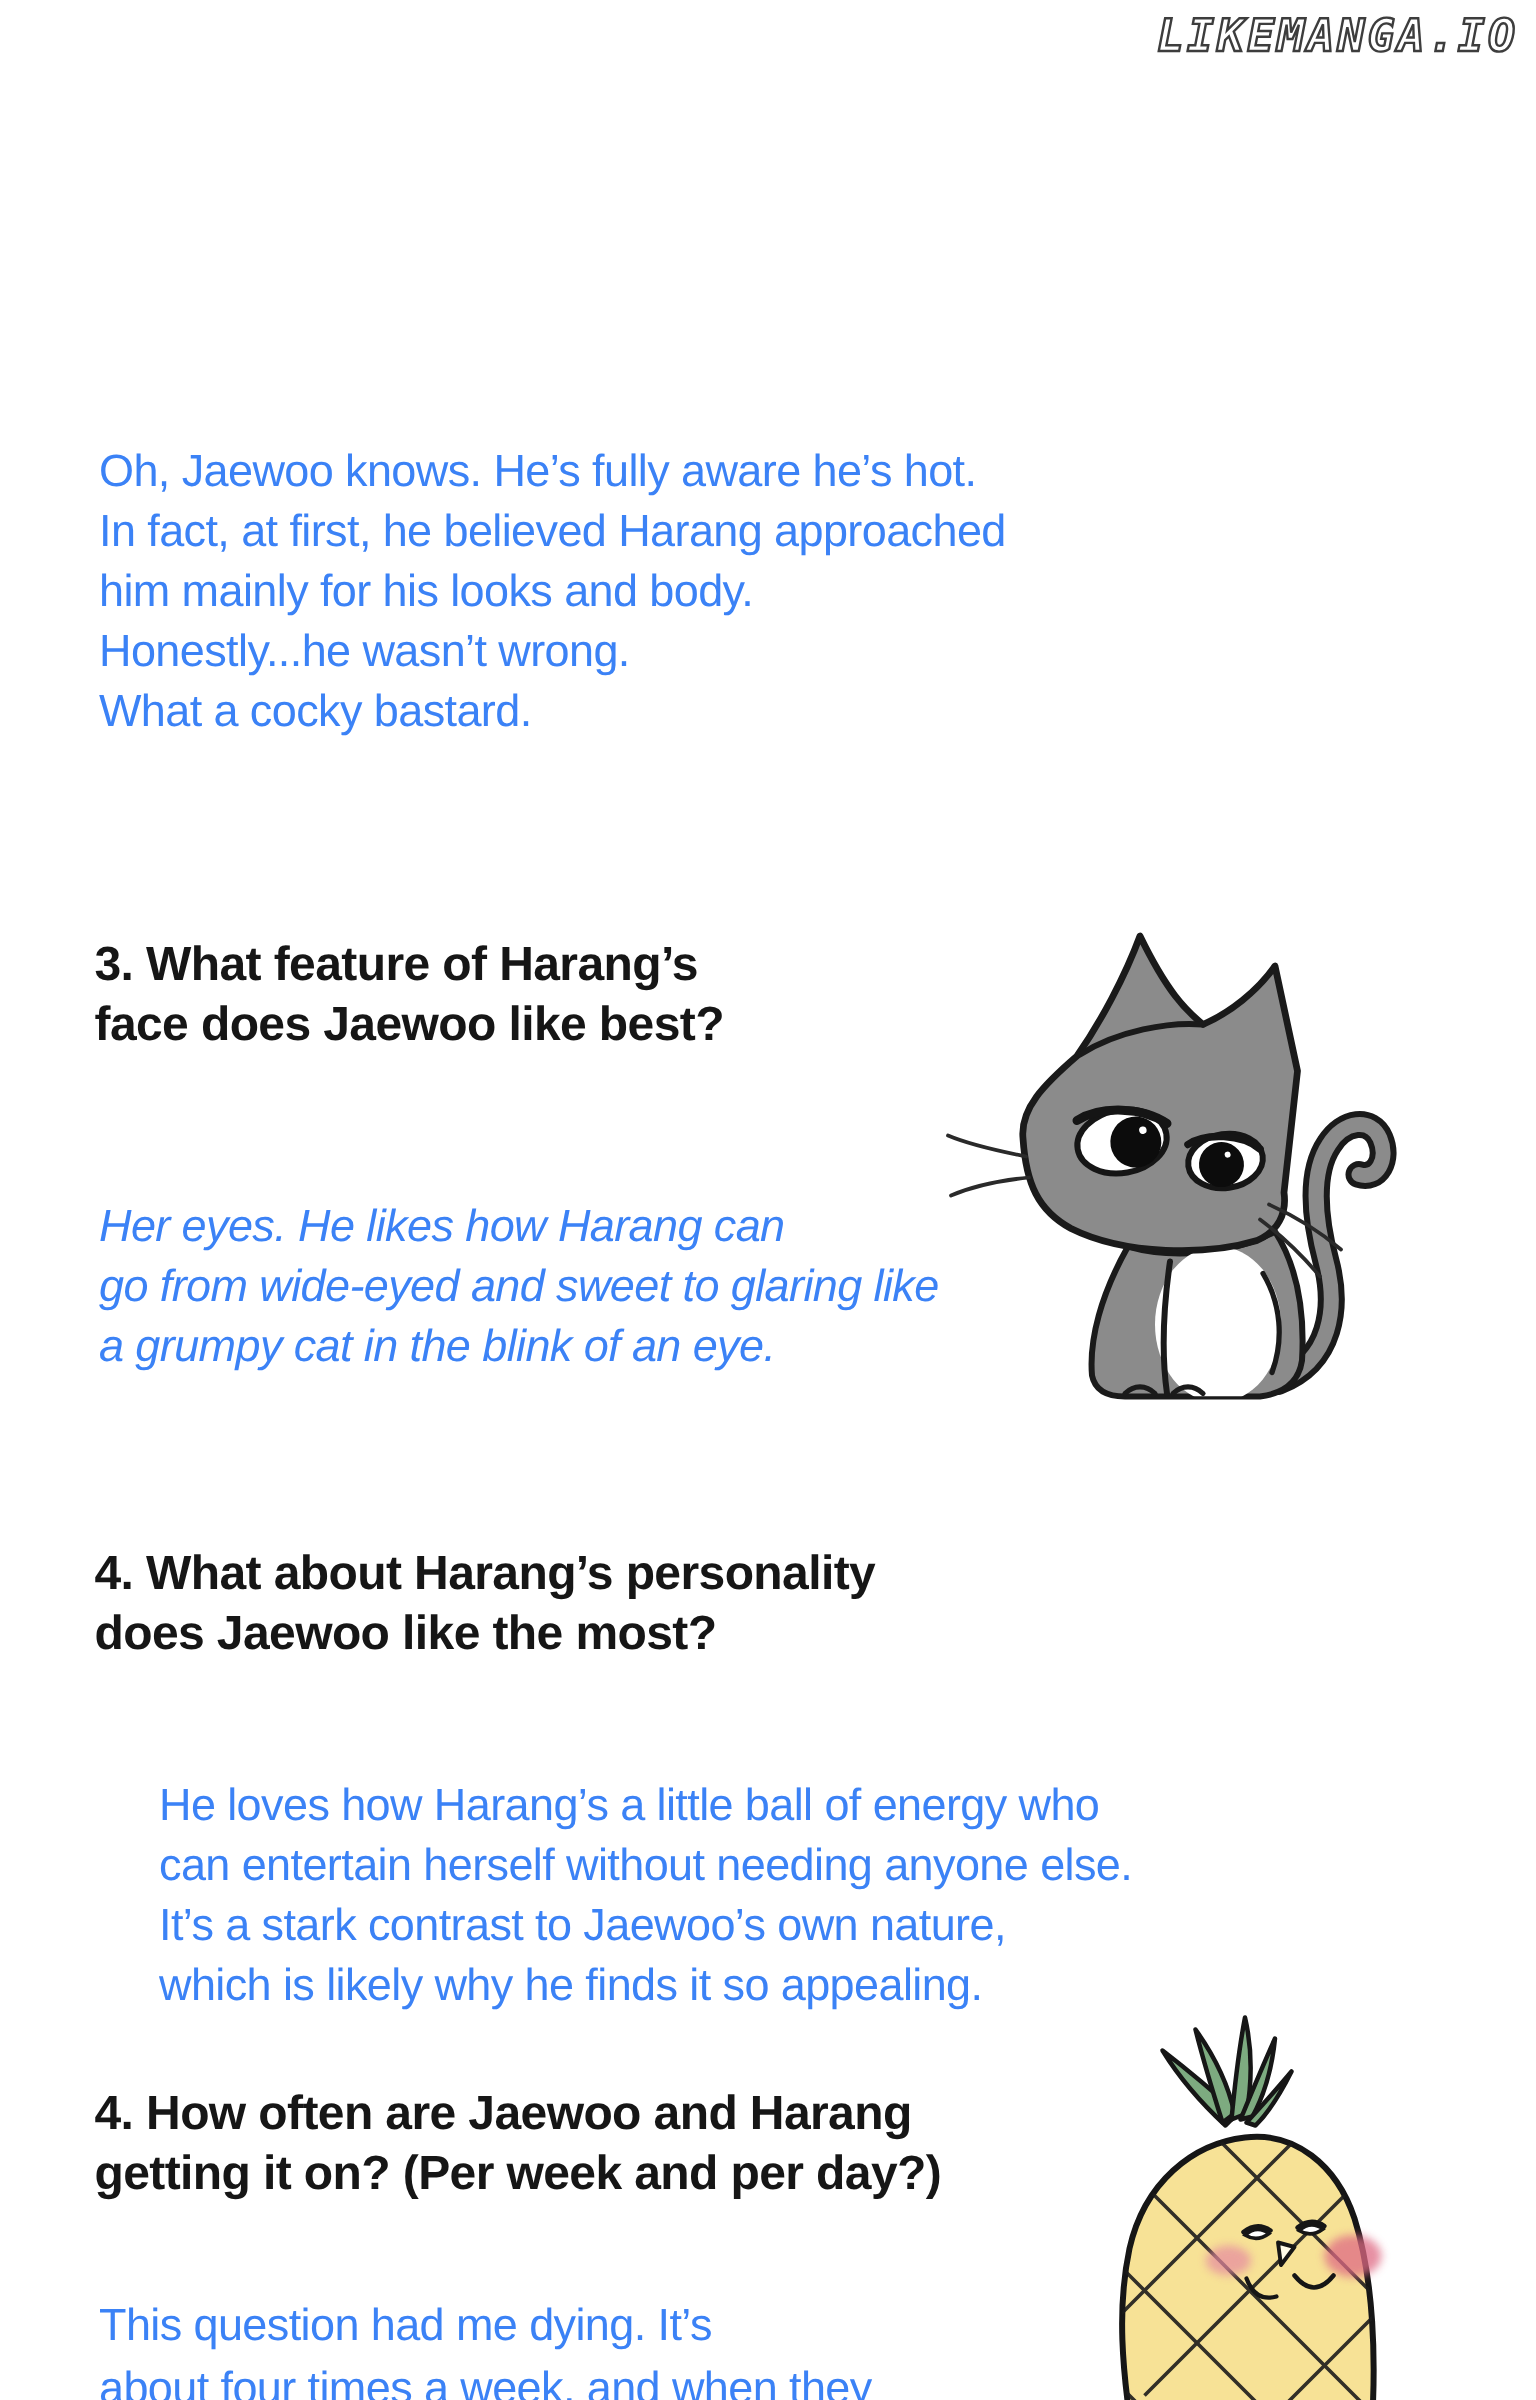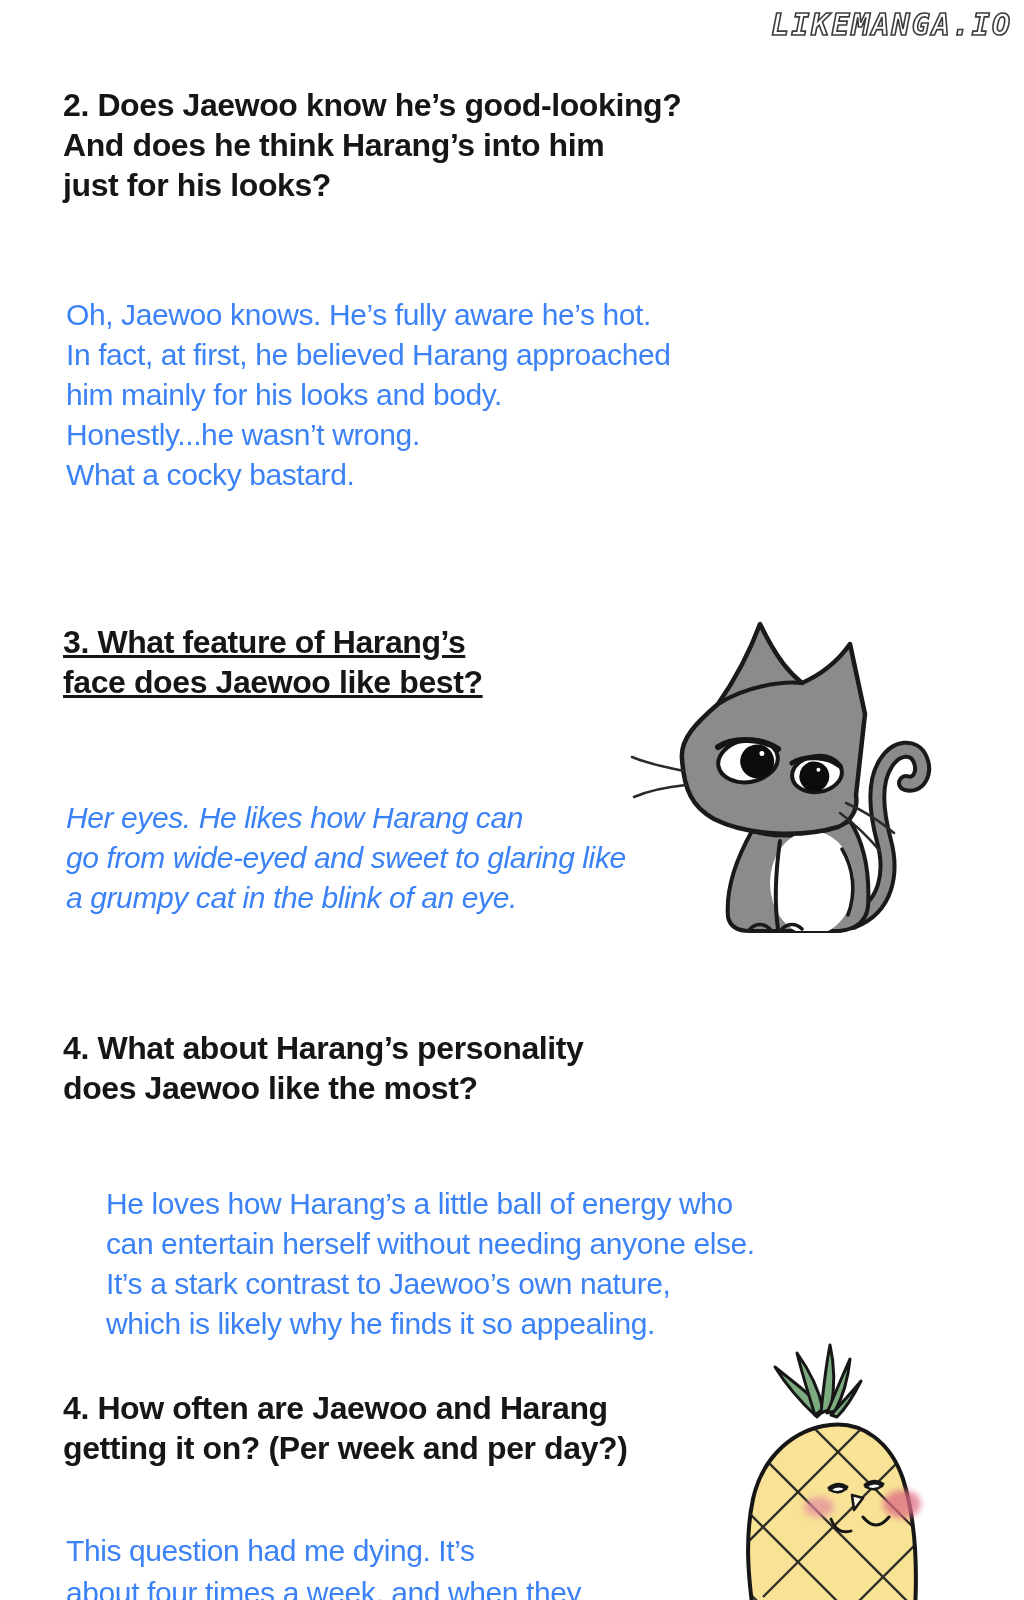--- a/index.html
+++ b/index.html
@@ -36,21 +36,21 @@
     color: #161616;
   }
   .a {
     left: 66px;
     font-size: 30px; font-weight: 400;
     line-height: 40px; letter-spacing: -0.4px;
     color: #3b82f6;
   }
   .q2 { top: 85px; }
   .a2 { top: 295px; }
-  .q3 { top: 622px; text-decoration: underline; }
+  .q3 { top: 622px; }
   .a3 { top: 798px; max-width: 700px; font-style: italic; }
   .q4 { top: 1012px; margin-top: 16px; }
   .a4 { top: 1184px; margin-left: 40px; }
   .q5 { top: 1388px; }
   .a5 { top: 1530px; line-height: 42px; }
 
   .cat-illustration {
     position: absolute; left: 630px; top: 610px;
     width: 320px; height: 332px;
   }
@@ -59,23 +59,20 @@
     width: 200px; height: 263px;
   }
 </style>
 </head>
 <body>
 
 <div class="page">
 
   <div class="watermark">LIKEMANGA.IO</div>
 
-  <h2 class="q q2">2. Does Jaewoo know he’s good-looking?
-And does he think Harang’s into him
-just for his looks?</h2>
   <p class="a a2">Oh, Jaewoo knows. He’s fully aware he’s hot.
 In fact, at first, he believed Harang approached
 him mainly for his looks and body.
 Honestly...he wasn’t wrong.
 What a cocky bastard.</p>
 
   <h2 class="q q3">3. What feature of Harang’s
 face does Jaewoo like best?</h2>
   <p class="a a3">Her eyes. He likes how Harang can
 go from wide-eyed and sweet to glaring like

